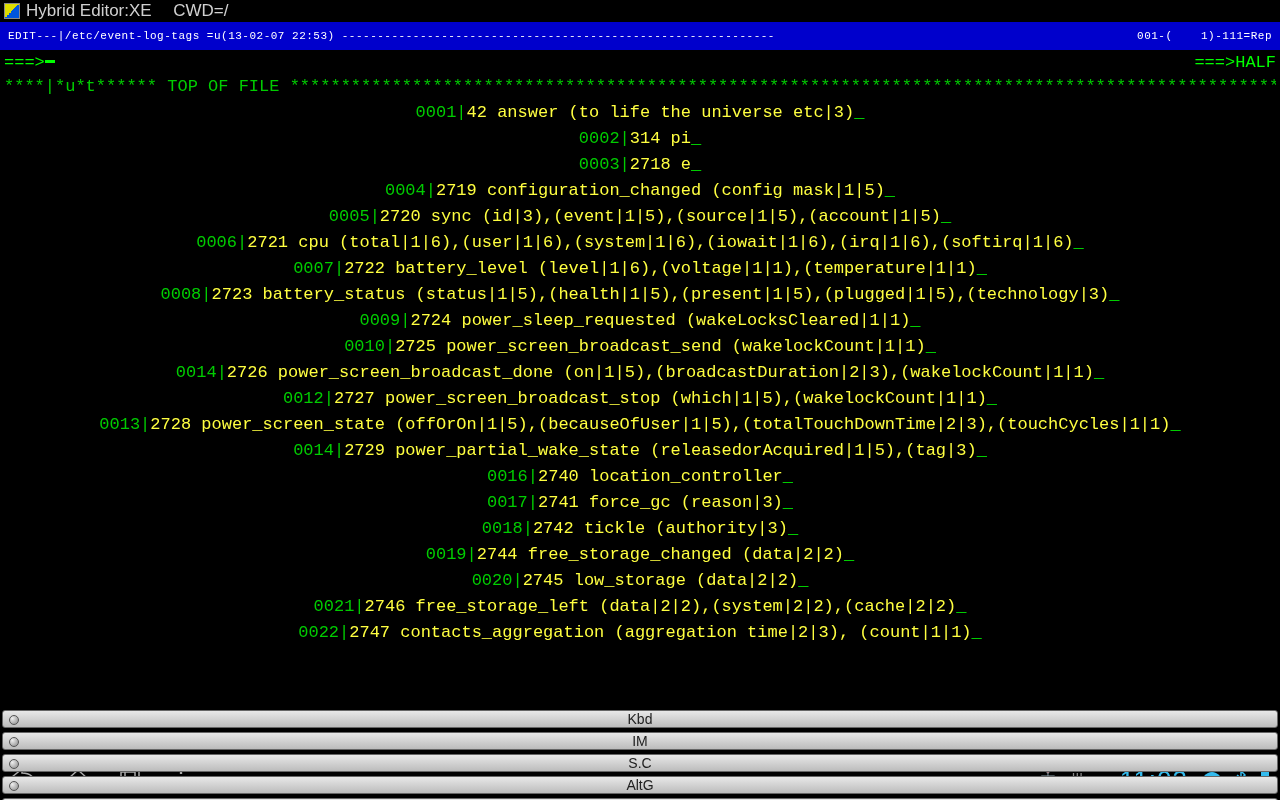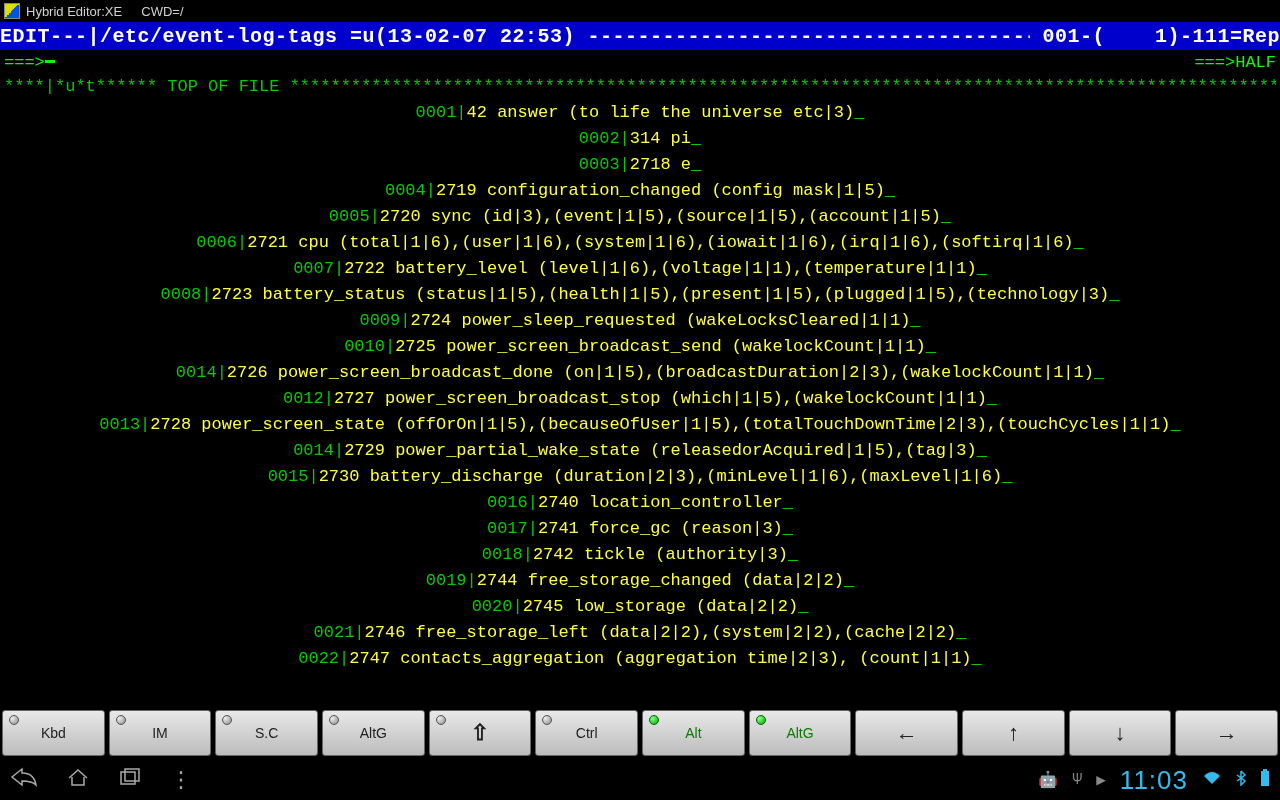--- a/index.html
+++ b/index.html
@@ -12,42 +12,41 @@
   flex-direction: column;
 }
 .titlebar {
   height: 22px;
   background: #000;
   display: flex;
   align-items: center;
   padding-left: 4px;
   gap: 6px;
   color: #d0d0d0;
-  font-size: 13px;
+  font-size: 17px;
   font-family: Arial, sans-serif;
 }
 .title-icon {
   width: 16px; height: 16px;
   background: linear-gradient(135deg, #dd0 50%, #0055dd 50%);
   border: 1px solid #888;
   font-size: 7px;
   line-height: 7px;
   color: #000;
 }
 .statusbar {
   height: 28px;
   background: #0000cc;
   color: #fff;
   display: flex;
   align-items: center;
-  font-size: 20px;
+  font-size: 11px;
   letter-spacing: 0.5px;
-  padding: 0 0;
+  padding: 0 8px;
   white-space: pre;
-  font-weight: bold;
 }
 .statusbar .filler { flex: 1; overflow: hidden; }
 .cmdline {
   height: 24px;
   color: #0f0;
   display: flex;
   align-items: center;
   font-size: 17px;
   padding: 0 4px;
   white-space: pre;
@@ -73,20 +72,21 @@
 .lnum { color: #0c0; }
 .pipe { color: #0c0; }
 .txt { color: #ffff40; }
 .tail { color: #0f0; }
 .toolbar {
   height: 54px;
   background: #000;
   display: flex;
   gap: 4px;
   padding: 4px 2px;
+  flex-direction: column;
 }
 .tbtn {
   flex: 1;
   background: linear-gradient(#e8e8e8, #bcbcbc);
   border: 1px solid #666;
   border-radius: 3px;
   position: relative;
   display: flex;
   align-items: center;
   justify-content: center;
@@ -155,21 +155,20 @@
       <div class="row"><span class="lnum">0005</span><span class="pipe">|</span><span class="txt">2720 sync (id|3),(event|1|5),(source|1|5),(account|1|5)</span><span class="tail">_</span></div>
       <div class="row"><span class="lnum">0006</span><span class="pipe">|</span><span class="txt">2721 cpu (total|1|6),(user|1|6),(system|1|6),(iowait|1|6),(irq|1|6),(softirq|1|6)</span><span class="tail">_</span></div>
       <div class="row"><span class="lnum">0007</span><span class="pipe">|</span><span class="txt">2722 battery_level (level|1|6),(voltage|1|1),(temperature|1|1)</span><span class="tail">_</span></div>
       <div class="row"><span class="lnum">0008</span><span class="pipe">|</span><span class="txt">2723 battery_status (status|1|5),(health|1|5),(present|1|5),(plugged|1|5),(technology|3)</span><span class="tail">_</span></div>
       <div class="row"><span class="lnum">0009</span><span class="pipe">|</span><span class="txt">2724 power_sleep_requested (wakeLocksCleared|1|1)</span><span class="tail">_</span></div>
       <div class="row"><span class="lnum">0010</span><span class="pipe">|</span><span class="txt">2725 power_screen_broadcast_send (wakelockCount|1|1)</span><span class="tail">_</span></div>
       <div class="row"><span class="lnum">0014</span><span class="pipe">|</span><span class="txt">2726 power_screen_broadcast_done (on|1|5),(broadcastDuration|2|3),(wakelockCount|1|1)</span><span class="tail">_</span></div>
       <div class="row"><span class="lnum">0012</span><span class="pipe">|</span><span class="txt">2727 power_screen_broadcast_stop (which|1|5),(wakelockCount|1|1)</span><span class="tail">_</span></div>
       <div class="row"><span class="lnum">0013</span><span class="pipe">|</span><span class="txt">2728 power_screen_state (offOrOn|1|5),(becauseOfUser|1|5),(totalTouchDownTime|2|3),(touchCycles|1|1)</span><span class="tail">_</span></div>
       <div class="row"><span class="lnum">0014</span><span class="pipe">|</span><span class="txt">2729 power_partial_wake_state (releasedorAcquired|1|5),(tag|3)</span><span class="tail">_</span></div>
-      <div class="row"><span class="lnum">0015</span><span class="pipe">|</span><span class="txt">2730 battery_discharge (duration|2|3),(minLevel|1|6),(maxLevel|1|6)</span><span class="tail">_</span></div>
       <div class="row"><span class="lnum">0016</span><span class="pipe">|</span><span class="txt">2740 location_controller</span><span class="tail">_</span></div>
       <div class="row"><span class="lnum">0017</span><span class="pipe">|</span><span class="txt">2741 force_gc (reason|3)</span><span class="tail">_</span></div>
       <div class="row"><span class="lnum">0018</span><span class="pipe">|</span><span class="txt">2742 tickle (authority|3)</span><span class="tail">_</span></div>
       <div class="row"><span class="lnum">0019</span><span class="pipe">|</span><span class="txt">2744 free_storage_changed (data|2|2)</span><span class="tail">_</span></div>
       <div class="row"><span class="lnum">0020</span><span class="pipe">|</span><span class="txt">2745 low_storage (data|2|2)</span><span class="tail">_</span></div>
       <div class="row"><span class="lnum">0021</span><span class="pipe">|</span><span class="txt">2746 free_storage_left (data|2|2),(system|2|2),(cache|2|2)</span><span class="tail">_</span></div>
       <div class="row"><span class="lnum">0022</span><span class="pipe">|</span><span class="txt">2747 contacts_aggregation (aggregation time|2|3), (count|1|1)</span><span class="tail">_</span></div>
     </div>
 </div>
 

